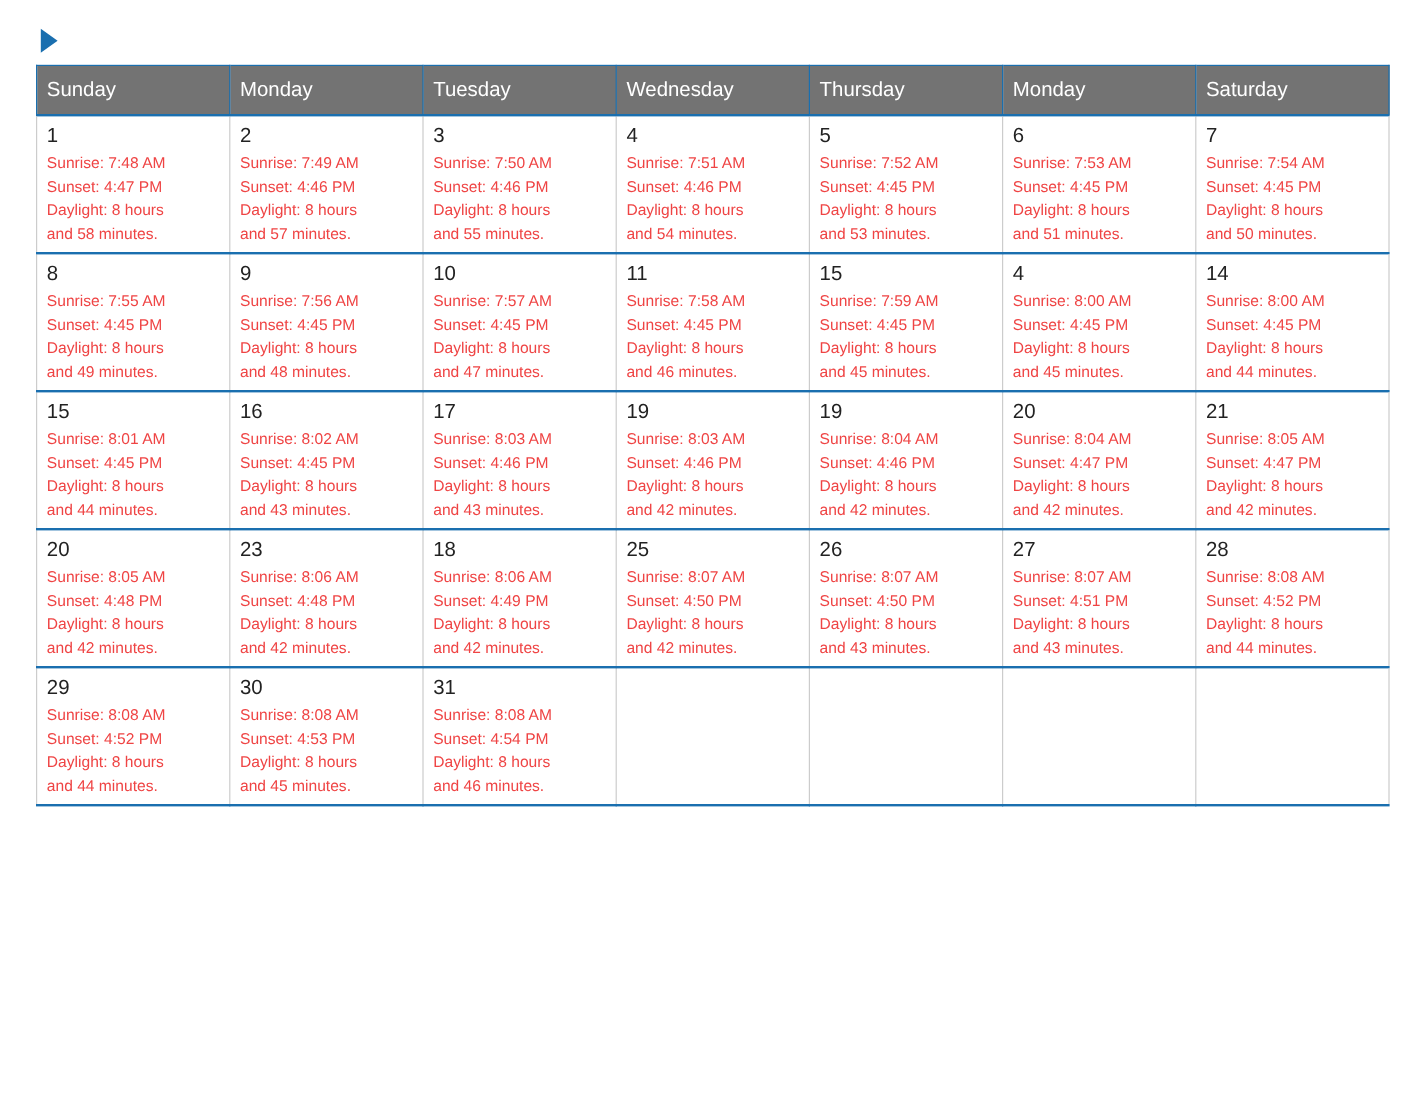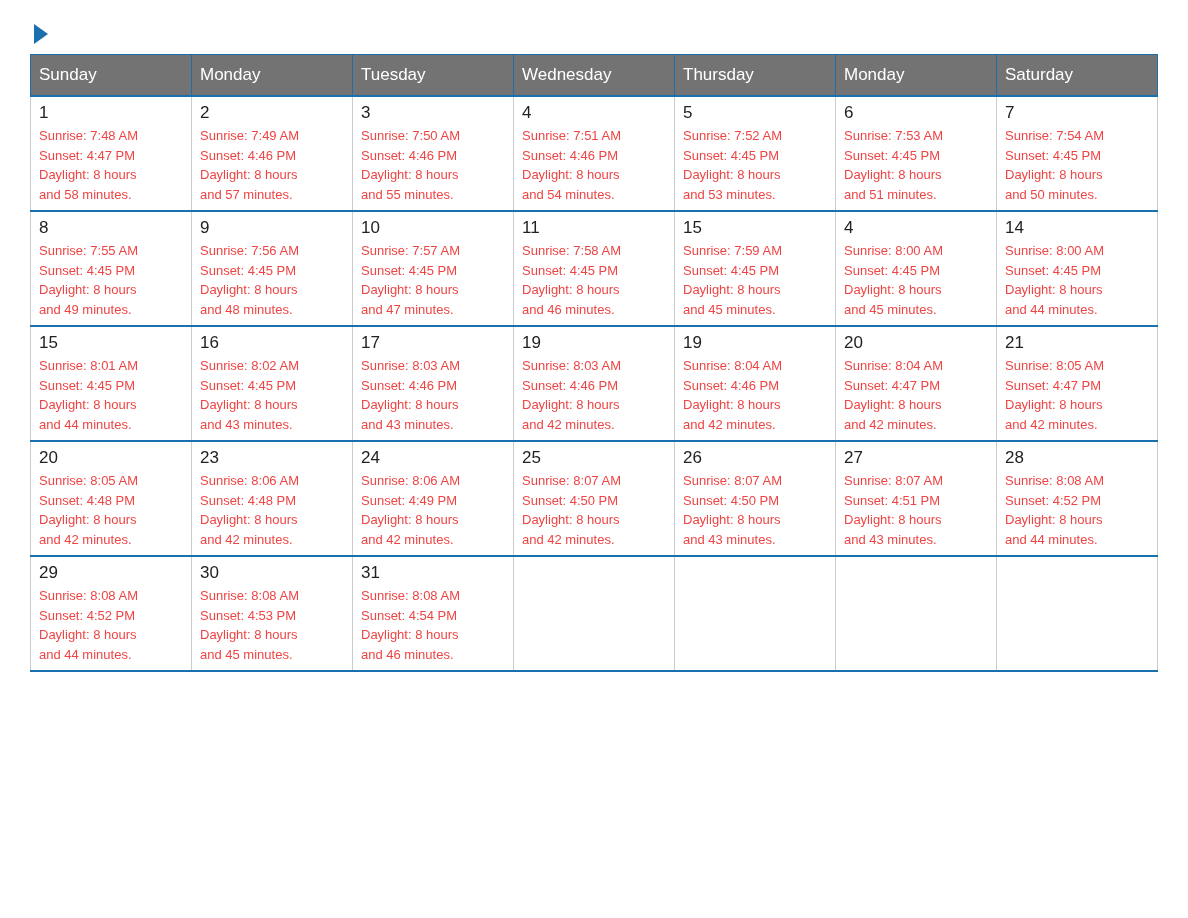--- a/index.html
+++ b/index.html
@@ -224,21 +224,21 @@
       <tr>
         <td>
           <div class="day-number">20</div>
           <div class="day-info">Sunrise: 8:05 AM<br>Sunset: 4:48 PM<br>Daylight: 8 hours<br>and 42 minutes.</div>
         </td>
         <td>
           <div class="day-number">23</div>
           <div class="day-info">Sunrise: 8:06 AM<br>Sunset: 4:48 PM<br>Daylight: 8 hours<br>and 42 minutes.</div>
         </td>
         <td>
-          <div class="day-number">24</div>
+          <div class="day-number">18</div>
           <div class="day-info">Sunrise: 8:06 AM<br>Sunset: 4:49 PM<br>Daylight: 8 hours<br>and 42 minutes.</div>
         </td>
         <td>
           <div class="day-number">25</div>
           <div class="day-info">Sunrise: 8:07 AM<br>Sunset: 4:50 PM<br>Daylight: 8 hours<br>and 42 minutes.</div>
         </td>
         <td>
           <div class="day-number">26</div>
           <div class="day-info">Sunrise: 8:07 AM<br>Sunset: 4:50 PM<br>Daylight: 8 hours<br>and 43 minutes.</div>
         </td>

